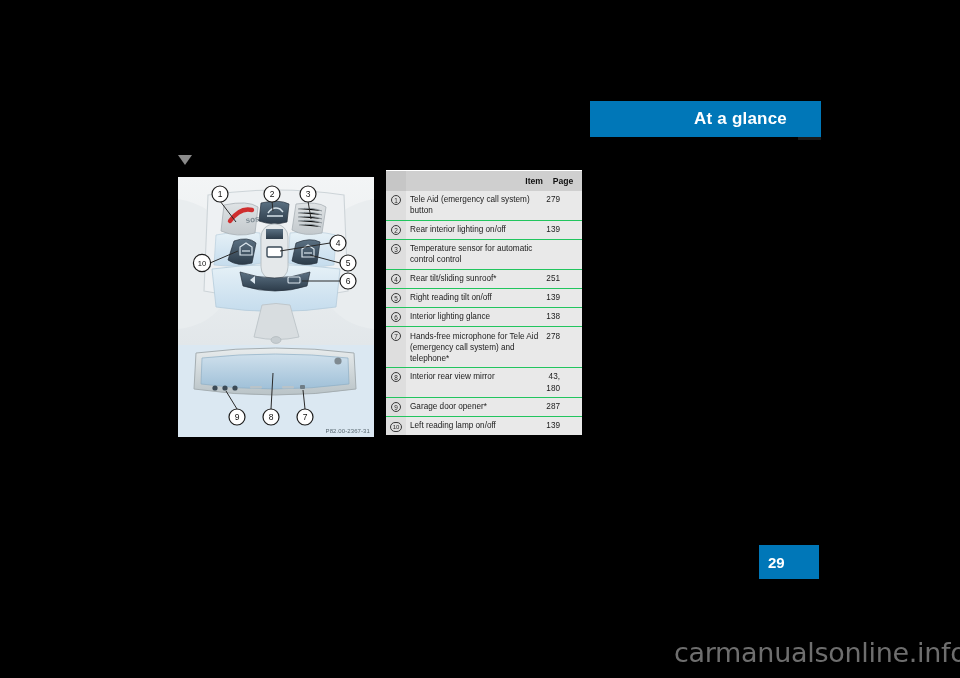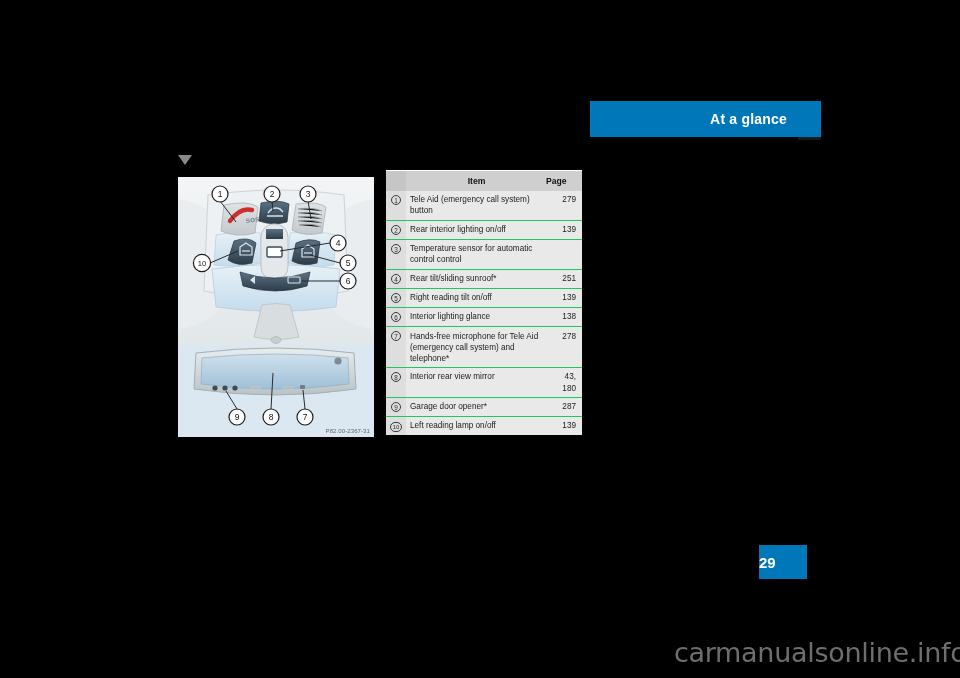--- a/index.html
+++ b/index.html
@@ -18,21 +18,21 @@
     background: #000000;
   }
 
   
   .chapter-tab {
     position: absolute;
     left: 590px; top: 101px;
     width: 231px; height: 36px;
     background: #0077b8;
     color: #ffffff;
-    font-size: 14px;
+    font-size: 17px;
     font-weight: bold;
     display: flex;
     align-items: center;
     justify-content: flex-end;
     padding-right: 34px;
     letter-spacing: .2px;
   }
   .chapter-tab-shadow {
     position: absolute;
     left: 798px; top: 137px;
@@ -79,44 +79,44 @@
     width: 100%;
     border-collapse: collapse;
     font-size: 8.2px;
     color: #1b1b1b;
     background: #e9e9e9;
   }
   table.items thead th {
     background: #cfcfcf;
     font-size: 8.6px;
     font-weight: bold;
-    text-align: center;
+    text-align: right;
     padding: 5px 3px 5px 0;
     color: #111;
   }
   table.items thead th.hnum { width: 20px; background: #c6c6c6; }
   table.items thead th.hitem { padding-left: 4px; }
-  table.items thead th.hpage { text-align: left; padding-right: 2px; width: 36px; }
+  table.items thead th.hpage { text-align: center; padding-right: 2px; width: 36px; }
 
   table.items td {
     vertical-align: top;
     padding: 3.2px 0 3.2px 0;
     line-height: 11.2px;
     border-top: 1px solid #22c55e;
   }
   table.items td.num {
     width: 20px;
     text-align: center;
     background: #dedede;
     padding-top: 3.8px;
   }
   table.items td.item { padding-left: 4px; padding-right: 4px; }
   table.items td.page {
     text-align: right;
-    padding-right: 6px;
+    padding-right: 22px;
     width: 36px;
     white-space: pre-line;
   }
   tr.r-first td { border-top: none; }
 
   .circnum {
     display: inline-block;
     width: 10px; height: 10px;
     line-height: 9.4px;
     border: 1px solid #3a3a3a;
@@ -127,27 +127,28 @@
     font-family: "Liberation Sans", sans-serif;
   }
   .circnum.wide {
     width: 12.5px; border-radius: 7px; font-size: 6px;
   }
 
   
   .pagebox {
     position: absolute;
     left: 759px; top: 545px;
-    width: 48px; height: 34px;
+    width: 60px; height: 34px;
     background: #0077b8;
     color: #ffffff;
     font-size: 15px;
     font-weight: bold;
     display: flex;
     align-items: center;
+    padding-left: 9px;
   }
 
   
   .watermark {
     position: absolute;
     left: 674px; top: 637px;
     font-size: 27px;
     color: #6e6e6e;
     letter-spacing: -.3px;
     font-family: "DejaVu Sans", sans-serif;

